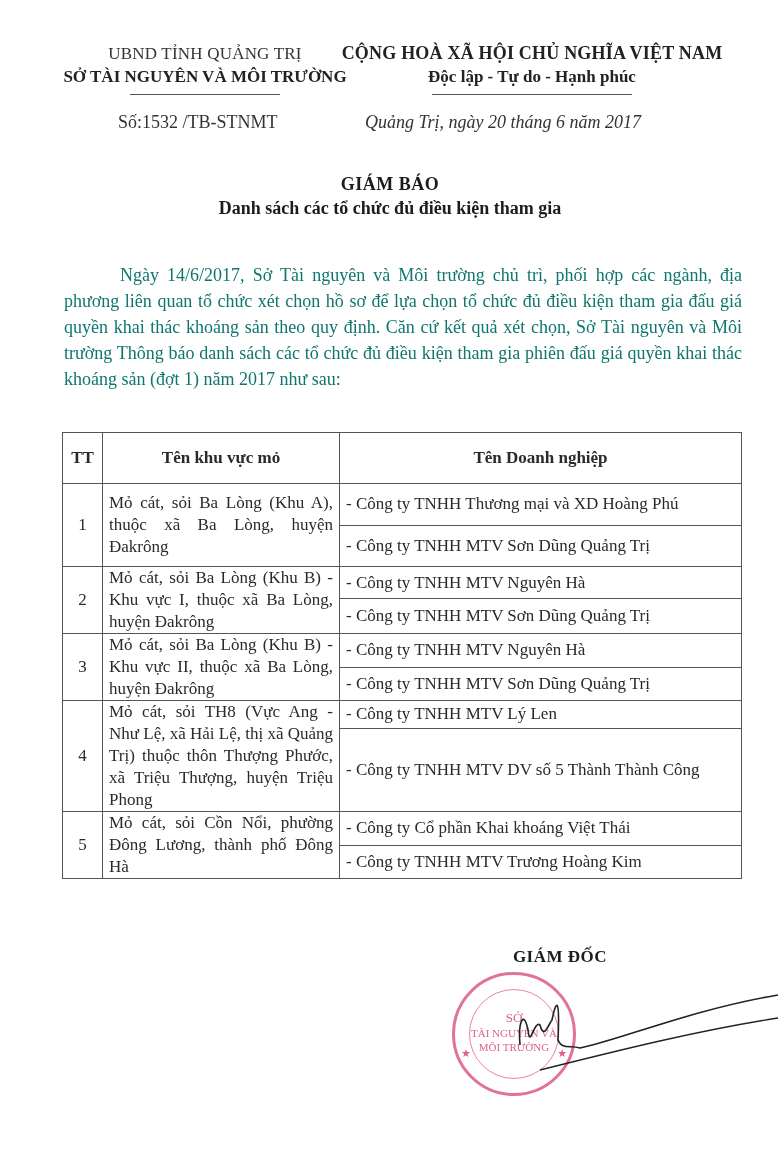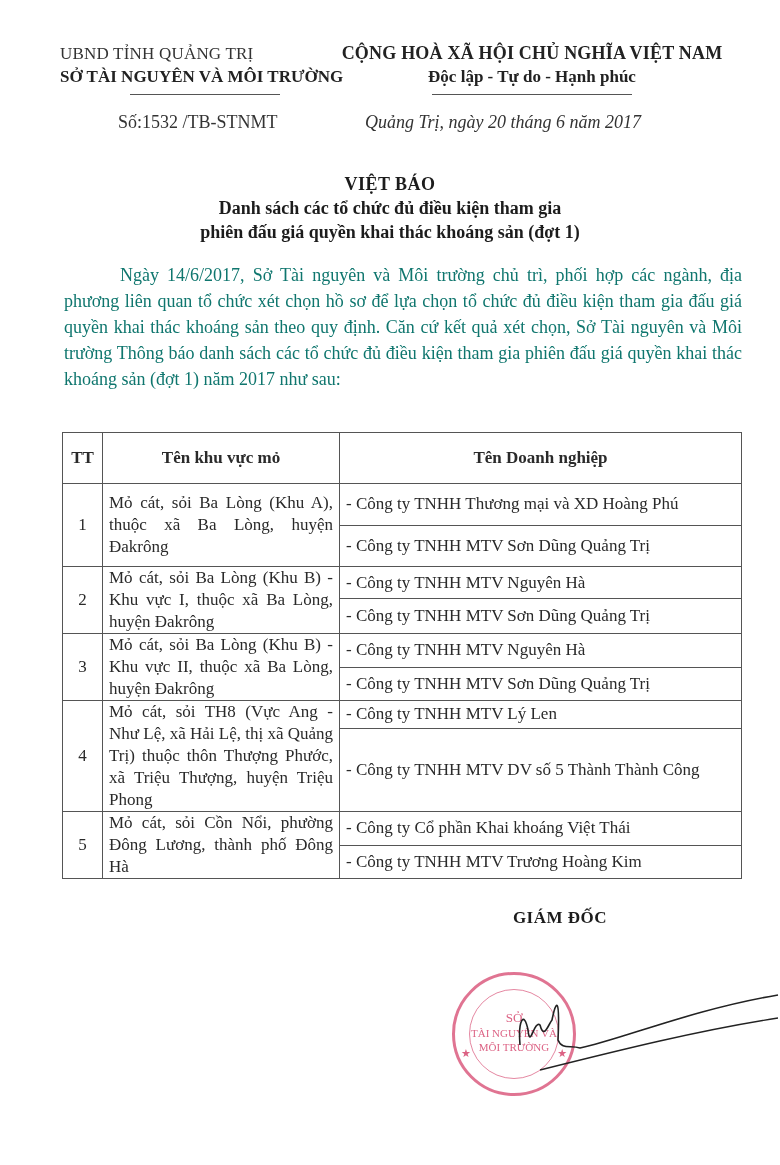--- a/index.html
+++ b/index.html
@@ -1,39 +1,39 @@
 <!DOCTYPE html>
 <html><head>
 <meta charset="utf-8">
 <style>
   html, body { margin: 0; padding: 0; background: #ffffff; }
   body { width: 780px; height: 1165px; position: relative; overflow: hidden;
          font-family: "Liberation Serif", "DejaVu Serif", serif; color: #1c1c1c; }
   .abs { position: absolute; }
-  .hdr-left { left: 60px; top: 42px; width: 290px; }
+  .hdr-left { left: 60px; top: 42px; width: 290px; text-align: center; }
   .hdr-right { left: 322px; top: 42px; width: 420px; text-align: center; }
   .hdr-line1 { font-size: 17px; line-height: 23px; letter-spacing: 0.2px; color: #333; }
   .hdr-right .hdr-line1 { font-weight: bold; font-size: 18px; color: #222; }
   .hdr-line2 { font-size: 17px; line-height: 23px; font-weight: bold; color: #222; }
   .rule { height: 1px; background: #555; margin: 6px auto 0 auto; }
   .docno { left: 118px; top: 112px; font-size: 18px; color: #333; }
   .docdate { left: 365px; top: 112px; font-size: 18px; font-style: italic; color: #333; }
   .title-block { left: 60px; top: 172px; width: 660px; text-align: center; }
   .title-main { font-size: 18px; font-weight: bold; line-height: 24px; letter-spacing: 0.5px; }
   .title-sub { font-size: 18px; font-weight: bold; line-height: 24px; }
   .body-text { left: 64px; top: 262px; width: 678px; font-size: 18px; line-height: 26px;
                text-align: justify; color: #0f766e; text-indent: 56px; }
   table.list { position: absolute; left: 62px; top: 432px; width: 680px; border-collapse: collapse;
                font-size: 17px; color: #2a2a2a; }
   table.list td, table.list th { border: 1px solid #555; padding: 0 6px; vertical-align: middle; }
   table.list th { height: 50px; font-weight: bold; font-size: 17px; text-align: center; }
   td.tt { width: 27px; text-align: center; }
   td.area { width: 224px; text-align: justify; line-height: 22px; padding: 4px 6px; }
   td.company { line-height: 22px; padding: 6px 6px; }
-  .sign-block { left: 430px; top: 908px; width: 260px; text-align: center; }
+  .sign-block { left: 430px; top: 947px; width: 260px; text-align: center; }
   .sign-title { font-size: 17px; font-weight: bold; letter-spacing: 0.5px; }
   .sign-name { font-size: 17px; font-weight: bold; margin-top: 90px; }
   .stamp { left: 452px; top: 972px; width: 124px; height: 124px; border-radius: 50%;
            border: 3px solid rgba(214,70,110,0.75); box-sizing: border-box; }
   .stamp-inner { position: absolute; left: 14px; top: 14px; width: 90px; height: 90px; border-radius: 50%;
                  border: 1.5px solid rgba(214,70,110,0.65); box-sizing: border-box; }
   .stamp-text { position: absolute; left: 0; width: 100%; text-align: center; color: rgba(214,70,110,0.85);
                 font-family: "Liberation Serif", serif; font-size: 11px; line-height: 13px; }
   .stamp-star { position: absolute; color: rgba(214,70,110,0.85); font-size: 11px; }
   svg.signature { position: absolute; left: 500px; top: 990px; }
@@ -50,23 +50,22 @@
 <div class="abs hdr-right">
   <div class="hdr-line1">CỘNG HOÀ XÃ HỘI CHỦ NGHĨA VIỆT NAM</div>
   <div class="hdr-line2">Độc lập - Tự do - Hạnh phúc</div>
   <div class="rule" style="width:200px"></div>
 </div>
 
 <div class="abs docno">Số:1532 /TB-STNMT</div>
 <div class="abs docdate">Quảng Trị, ngày 20 tháng 6 năm 2017</div>
 
 <div class="abs title-block">
-  <div class="title-main">VIỆT BÁO</div>
+  <div class="title-main">GIÁM BÁO</div>
   <div class="title-sub">Danh sách các tổ chức đủ điều kiện tham gia</div>
-  <div class="title-sub">phiên đấu giá quyền khai thác khoáng sản (đợt 1)</div>
 </div>
 
 <div class="abs body-text">Ngày 14/6/2017, Sở Tài nguyên và Môi trường chủ trì, phối hợp các ngành, địa phương liên quan tổ chức xét chọn hồ sơ để lựa chọn tổ chức đủ điều kiện tham gia đấu giá quyền khai thác khoáng sản theo quy định. Căn cứ kết quả xét chọn, Sở Tài nguyên và Môi trường Thông báo danh sách các tổ chức đủ điều kiện tham gia phiên đấu giá quyền khai thác khoáng sản (đợt 1) năm 2017 như sau:</div>
 
 <table class="list">
   <thead>
     <tr>
       <th>TT</th>
       <th>Tên khu vực mỏ</th>
       <th>Tên Doanh nghiệp</th>

